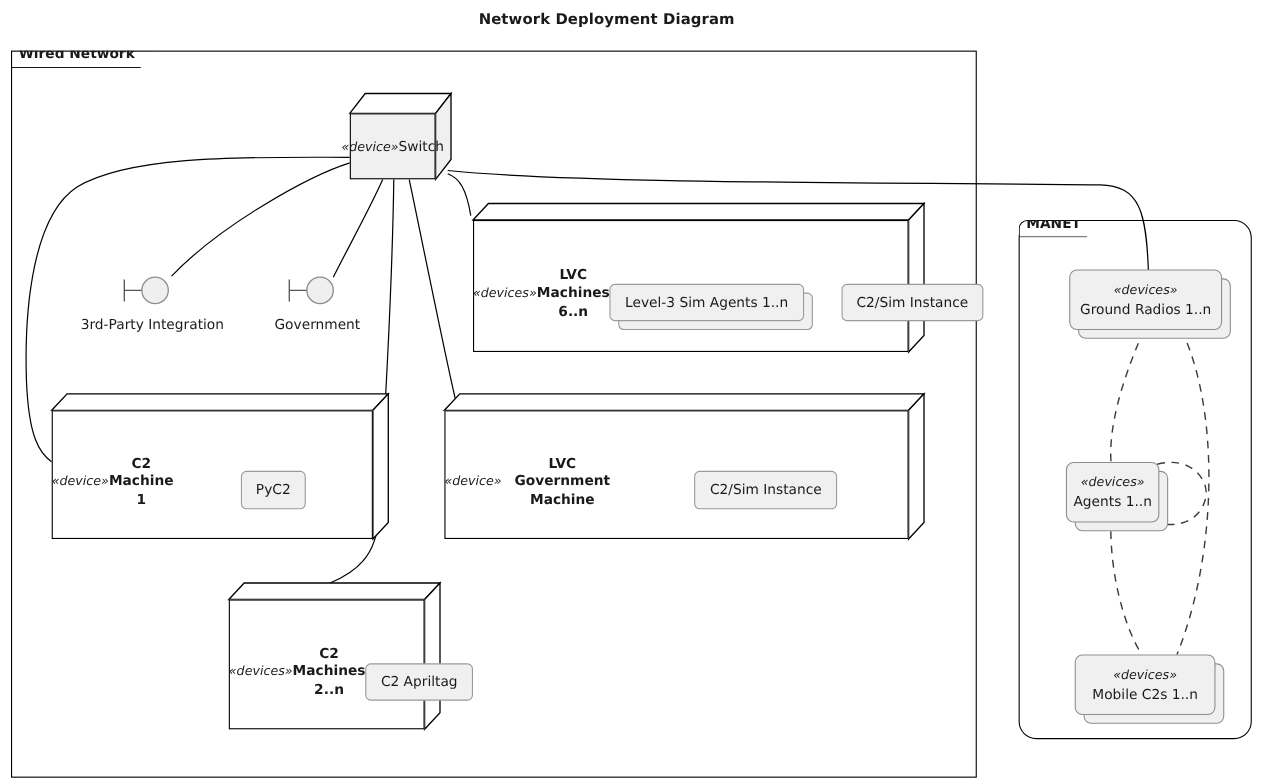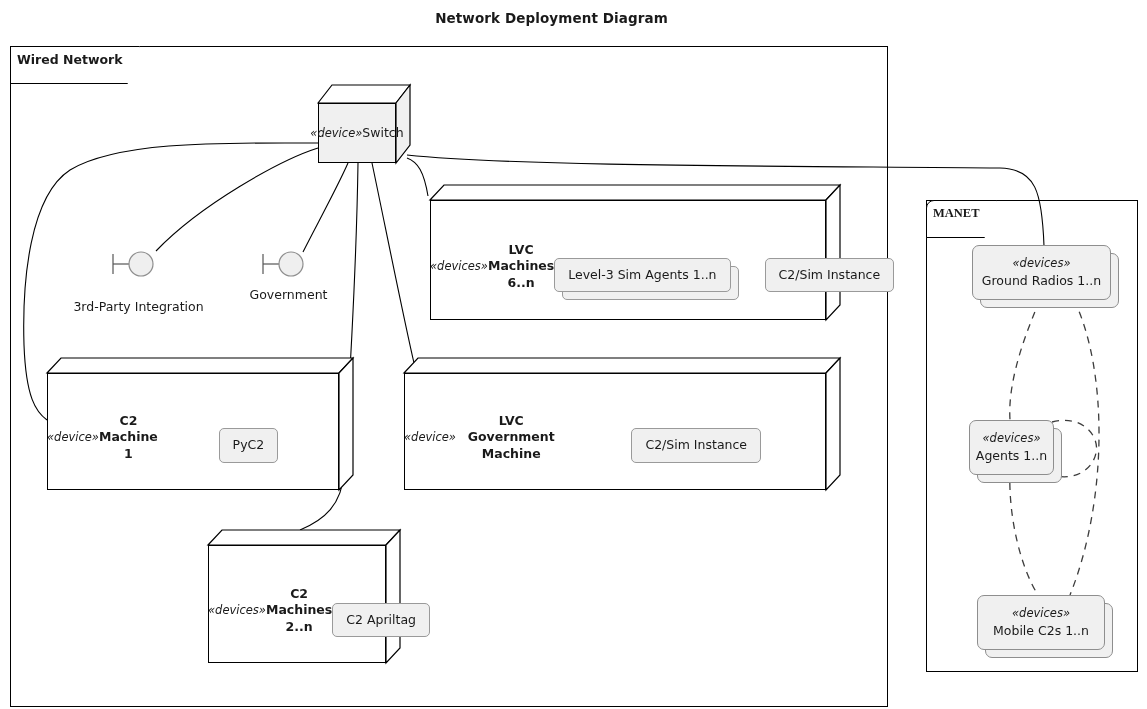--- a/index.html
+++ b/index.html
@@ -27,21 +27,21 @@
   
   .region {
     position: absolute;
     border: 1.4px solid #000;
     background: transparent;
     box-sizing: border-box;
   }
   .region-tab {
     position: absolute;
     top: -1px; left: -1px;
-    height: 38px;
+    height: 16px;
     background: #fff;
     border: 1.4px solid #000;
     border-bottom-color: #000;
     box-sizing: border-box;
     display: flex;
     align-items: center;
     padding: 0 16px 12px 6px;
     font-size: 12.5px;
     font-weight: bold;
     white-space: nowrap;
@@ -185,21 +185,21 @@
 <body>
 
 <div id="diagram-title">Network Deployment Diagram</div>
 
 <div class="region" style="left:10px; top:46px; width:878px; height:661px;">
   <div class="region-tab">
     <span>Wired Network</span>
   </div>
 </div>
 
-<div class="region" style="left:926px; top:200px; width:212px; height:472px; border-radius:0;font-family:Liberation Serif, serif;">
+<div class="region" style="left:926px; top:200px; width:212px; height:472px; border-radius:16px;">
   <div class="region-tab" style="border-top-left-radius:8px;">
     <span>MANET</span>
   </div>
 </div>
 
 <svg id="connectors" viewBox="0 0 1147 709">
 
   <path d="M 318,143 C 230,143 120,140 70,170 C 30,196 22,280 24,345 C 26,398 36,412 47,420"></path>
 
   <path d="M 318,148 C 280,160 200,205 156,251"></path>
@@ -225,21 +225,21 @@
     <polygon points="0,18 14,0 92,0 78,18" fill="#ffffff" stroke="#000" stroke-width="1.2"></polygon>
     <polygon points="78,18 92,0 92,60 78,78" fill="#f0f0f0" stroke="#000" stroke-width="1.2"></polygon>
   </svg>
   <div class="face" style="width:78px; height:60px; background:#f0f0f0;"></div>
   <div class="content" style="width:78px; height:60px; justify-content:center;">
     <div class="stereotype">«device»</div>
     <div class="node-name" style="font-weight:normal;">Switch</div>
   </div>
 </div>
 
-<div class="iface" style="left:66px; top:248px; width:145px;gap:12px;">
+<div class="iface" style="left:66px; top:248px; width:145px;">
   <svg width="60" height="32">
     <line x1="4" y1="6" x2="4" y2="26" stroke="#555" stroke-width="1.2"></line>
     <line x1="4" y1="16" x2="22" y2="16" stroke="#555" stroke-width="1.2"></line>
     <circle cx="32" cy="16" r="12" fill="#efefef" stroke="#8e8e8e" stroke-width="1.2"></circle>
   </svg>
   <div class="label">3rd-Party Integration</div>
 </div>
 
 <div class="iface" style="left:216px; top:248px; width:145px;">
   <svg width="60" height="32">

